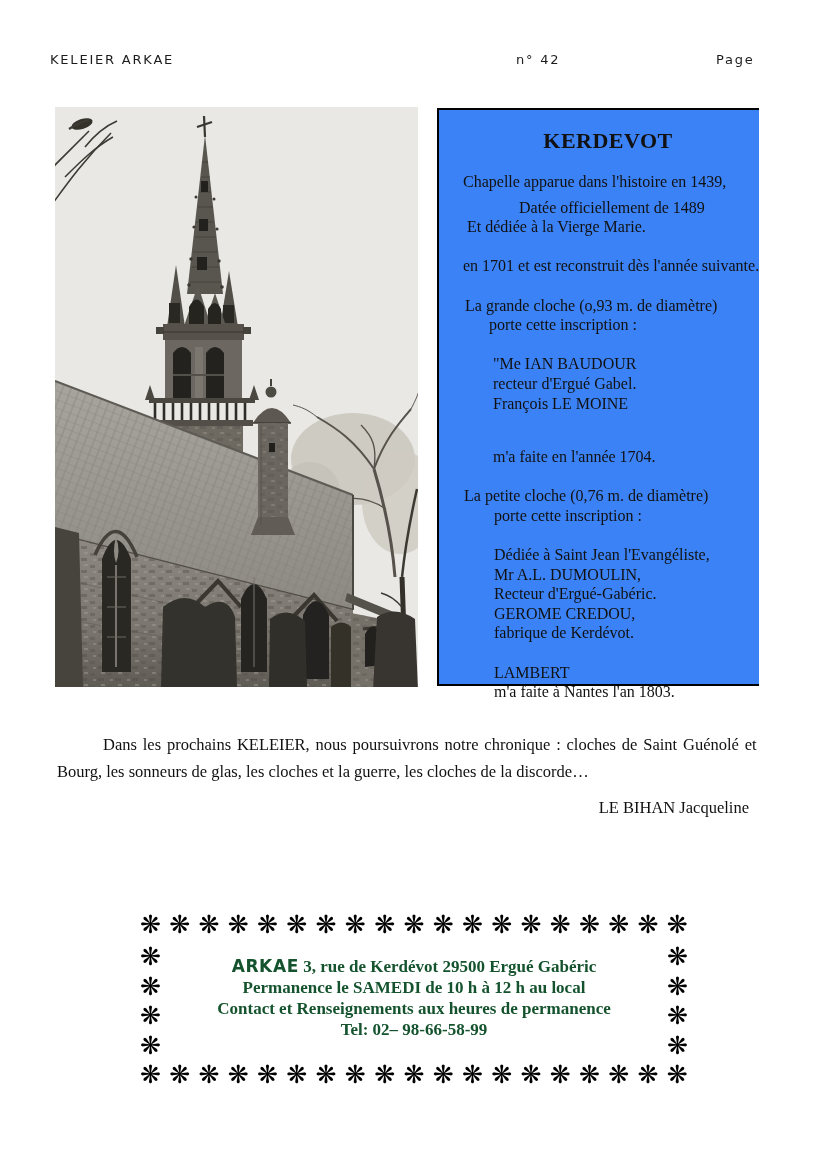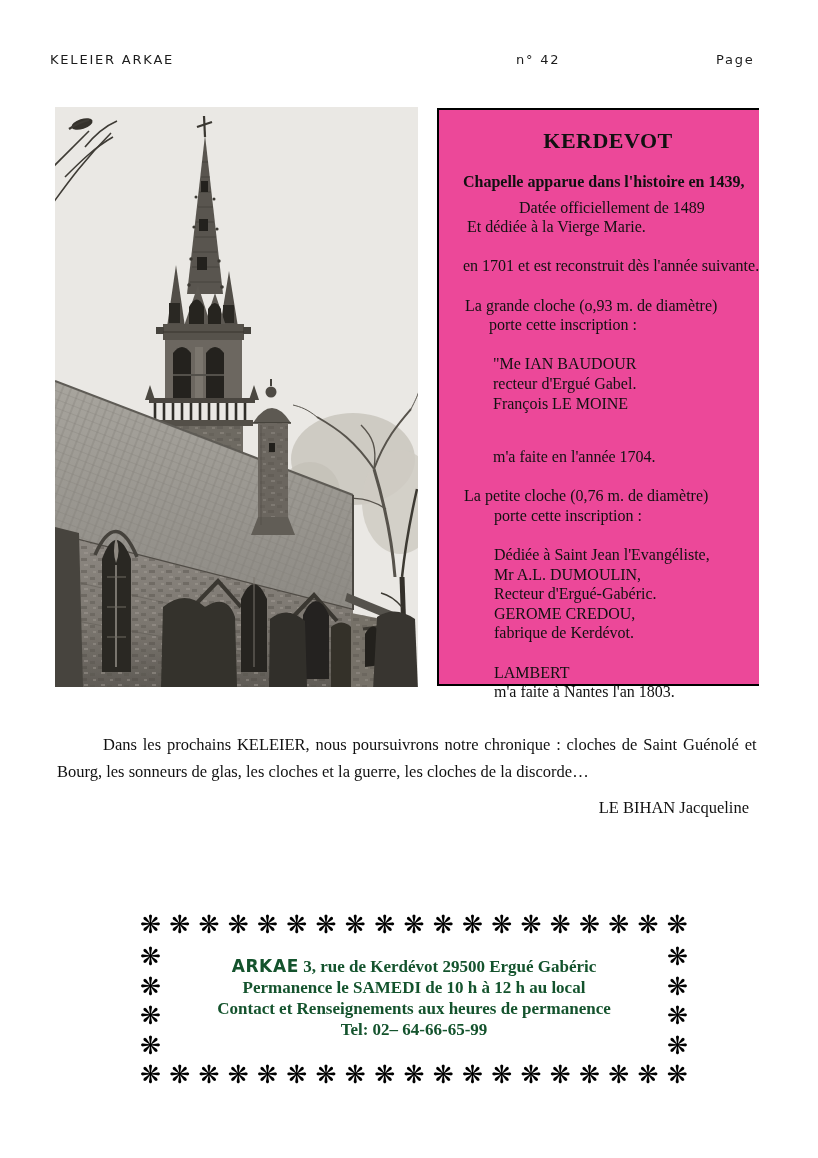--- a/index.html
+++ b/index.html
@@ -12,21 +12,21 @@
   .hdr-journal{left:50px;}
   .hdr-issue{left:516px;}
   .hdr-page{left:716px;}
 
   
   .photo{position:absolute;left:55px;top:107px;width:363px;height:580px;overflow:hidden;background:#eae8e4;}
   .photo svg{display:block;width:100%;height:100%;}
 
   
   .kbox{position:absolute;left:437px;top:108px;width:342px;height:578px;box-sizing:border-box;
-        border:2px solid #000;background:#ec4899;padding:16px 6px 0 22px;}
+        border:2px solid #000;background:#3b82f6;padding:16px 6px 0 22px;}
   .kbox-title{text-align:center;font-weight:bold;font-size:22px;line-height:30px;
               letter-spacing:0.5px;margin:0 16px 16px 0;}
   .kline{font-size:16px;line-height:19.6px;min-height:19.6px;white-space:nowrap;}
 
   
   .bodytext{position:absolute;left:57px;top:731px;width:722px;}
   .para{margin:0 0 13px 0;font-size:16.5px;line-height:27px;text-align:justify;text-indent:46px;}
   .signature{margin-top:11px;text-align:right;padding-right:30px;font-size:16.5px;}
 
   
@@ -241,21 +241,21 @@
         <path d="M347,470 C351,432 357,404 362,382" stroke="#3d3a33" stroke-width="2.5" fill="none"></path>
         <path d="M347,500 C340,492 334,488 326,486" stroke="#3d3a33" stroke-width="1.6" fill="none"></path>
         <path d="M322,510 Q340,498 360,512 L363,583 L318,583 Z" fill="#383530"></path>
       </g>
     </svg>
   </div>
 
   <div class="kbox">
     <div class="kbox-title">KERDEVOT</div>
     <div>
-        <div class="kline" style="padding-left: 2px; font-weight: bold;">Chapelle apparue dans l'histoire en 1439,</div>
+        <div class="kline" style="padding-left: 2px;">Chapelle apparue dans l'histoire en 1439,</div>
         <div class="kline" style="padding-left: 58px; margin-top: 6px;">Datée officiellement de 1489</div>
         <div class="kline" style="padding-left: 6px;">Et dédiée à la Vierge Marie.</div>
         <div class="kline" style="padding-left: 0px;">&nbsp;</div>
         <div class="kline" style="padding-left: 2px;">en 1701 et est reconstruit dès l'année suivante.</div>
         <div class="kline" style="padding-left: 0px;">&nbsp;</div>
         <div class="kline" style="padding-left: 4px;">La grande cloche (o,93 m. de diamètre)</div>
         <div class="kline" style="padding-left: 28px;">porte cette inscription :</div>
         <div class="kline" style="padding-left: 0px;">&nbsp;</div>
         <div class="kline" style="padding-left: 32px;">"Me IAN BAUDOUR</div>
         <div class="kline" style="padding-left: 32px;">recteur d'Ergué Gabel.</div>
@@ -309,21 +309,21 @@
           <span class="fl">❋</span>
           <span class="fl">❋</span>
           <span class="fl">❋</span>
         </div>
       <div class="fl-content">
         <div>
           <span class="brand">ARKAE</span><span> 3, rue de Kerdévot 29500 Ergué Gabéric</span>
         </div>
         <div>Permanence le SAMEDI de 10 h à 12 h au local</div>
         <div>Contact et Renseignements aux heures de permanence</div>
-        <div>Tel: 02– 64-66-65-99</div>
+        <div>Tel: 02– 98-66-58-99</div>
       </div>
       <div class="fl-col">
           <span class="fl">❋</span>
           <span class="fl">❋</span>
           <span class="fl">❋</span>
           <span class="fl">❋</span>
         </div>
     </div>
     <div class="fl-row">
         <span class="fl">❋</span>

